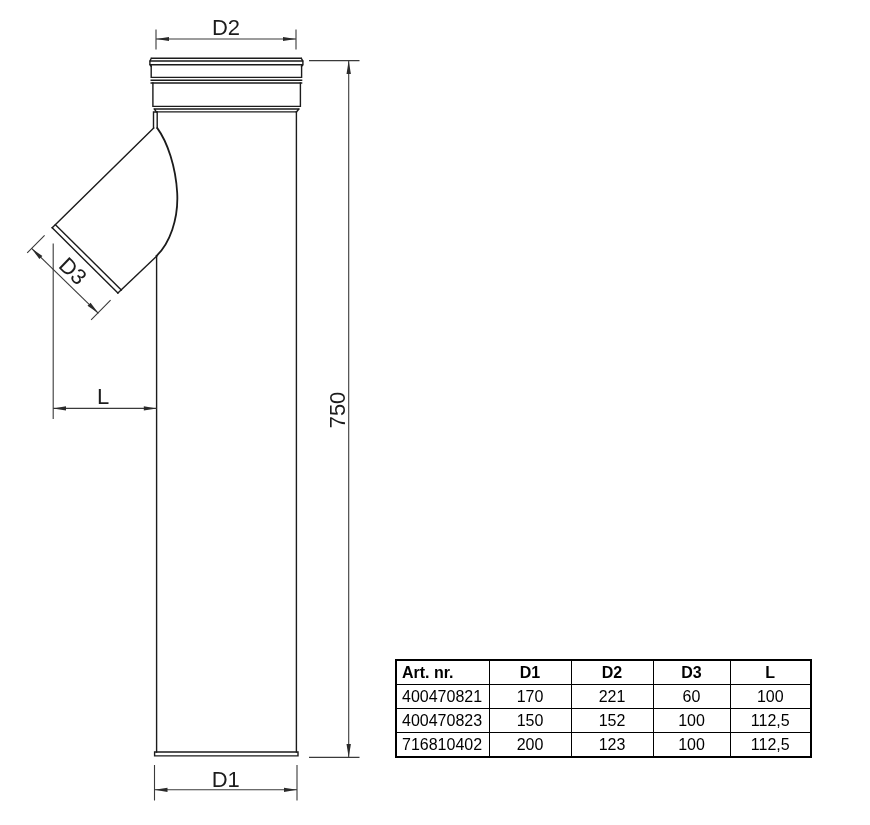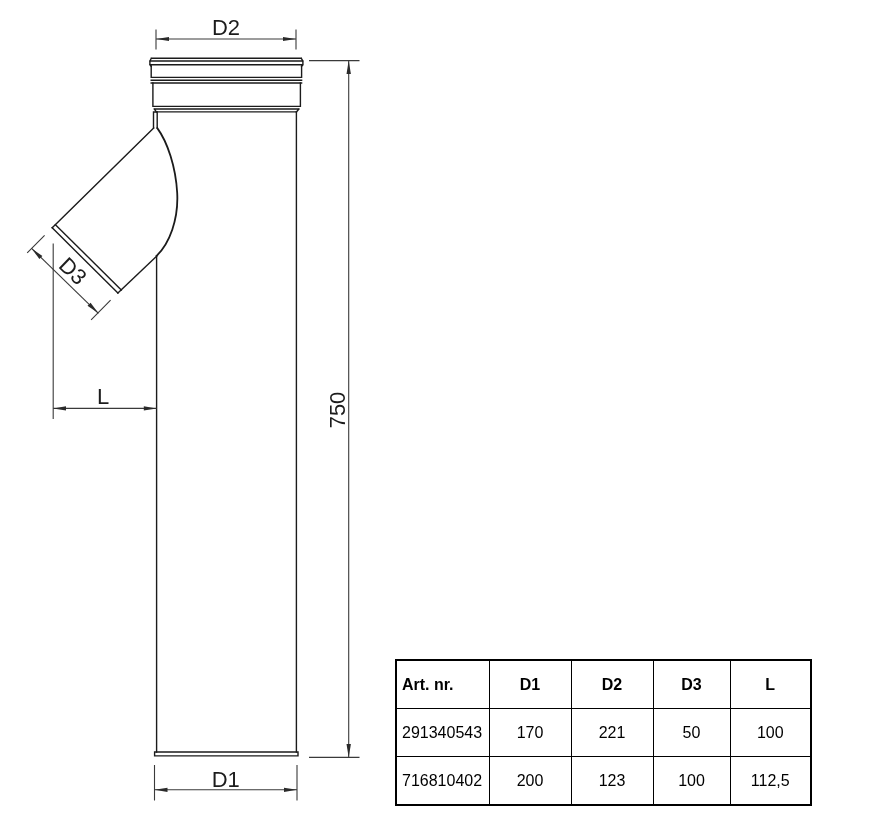--- a/index.html
+++ b/index.html
@@ -33,21 +33,21 @@
     border-collapse: collapse;
     table-layout: fixed;
     font-family: "Liberation Sans", sans-serif;
     font-size: 16px;
     color: #000000;
     border: 2px solid #000000;
   }
   .spec-table th, .spec-table td {
     border: 1px solid #000000;
     height: 23px;
-    padding: 12px;
+    padding: 0;
     text-align: center;
     vertical-align: middle;
     white-space: nowrap;
     overflow: hidden;
   }
   .spec-table th { font-weight: bold; }
   .spec-table th.left, .spec-table td.left {
     text-align: left;
     padding-left: 5px;
   }
@@ -152,25 +152,32 @@
       <tr>
         <th class="left">Art. nr.</th>
         <th>D1</th>
         <th>D2</th>
         <th>D3</th>
         <th>L</th>
       </tr>
     </thead>
     <tbody>
       <tr>
-        <td class="left">291340543</td>
+        <td class="left">400470821</td>
         <td>170</td>
         <td>221</td>
-        <td>50</td>
+        <td>60</td>
         <td>100</td>
+      </tr>
+      <tr>
+        <td class="left">400470823</td>
+        <td>150</td>
+        <td>152</td>
+        <td>100</td>
+        <td>112,5</td>
       </tr>
       <tr>
         <td class="left">716810402</td>
         <td>200</td>
         <td>123</td>
         <td>100</td>
         <td>112,5</td>
       </tr>
     </tbody>
   </table>

